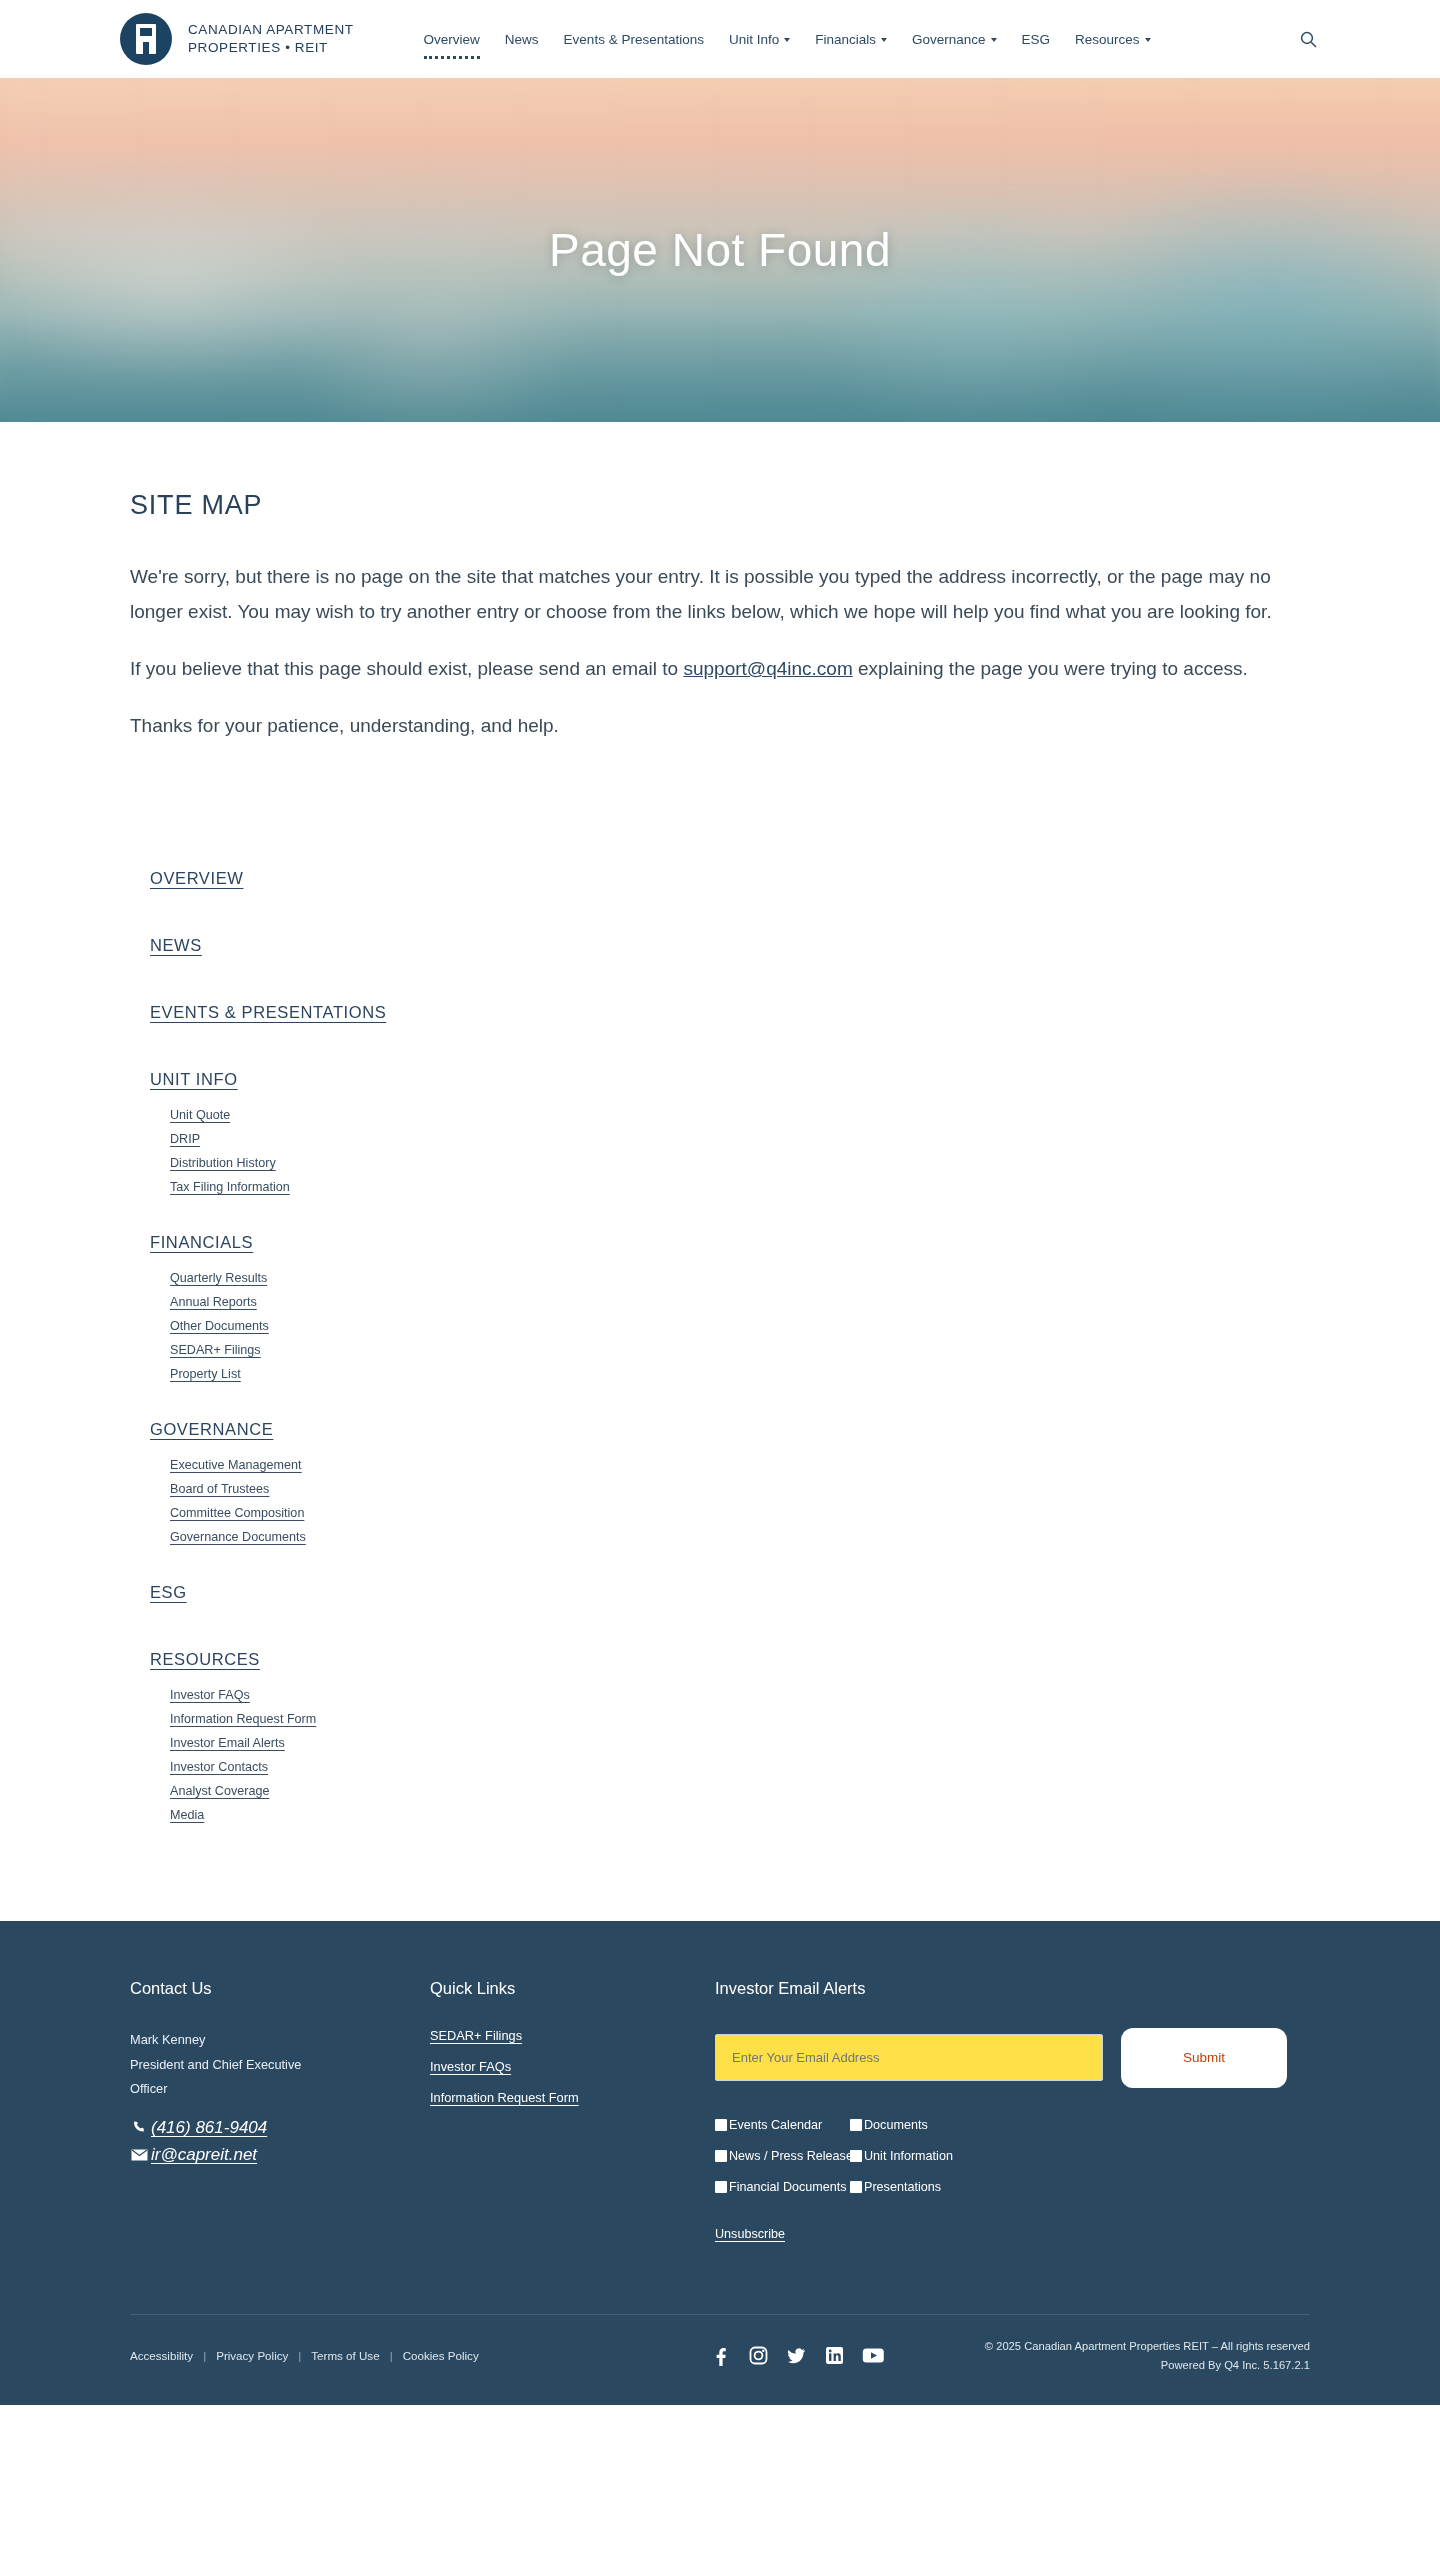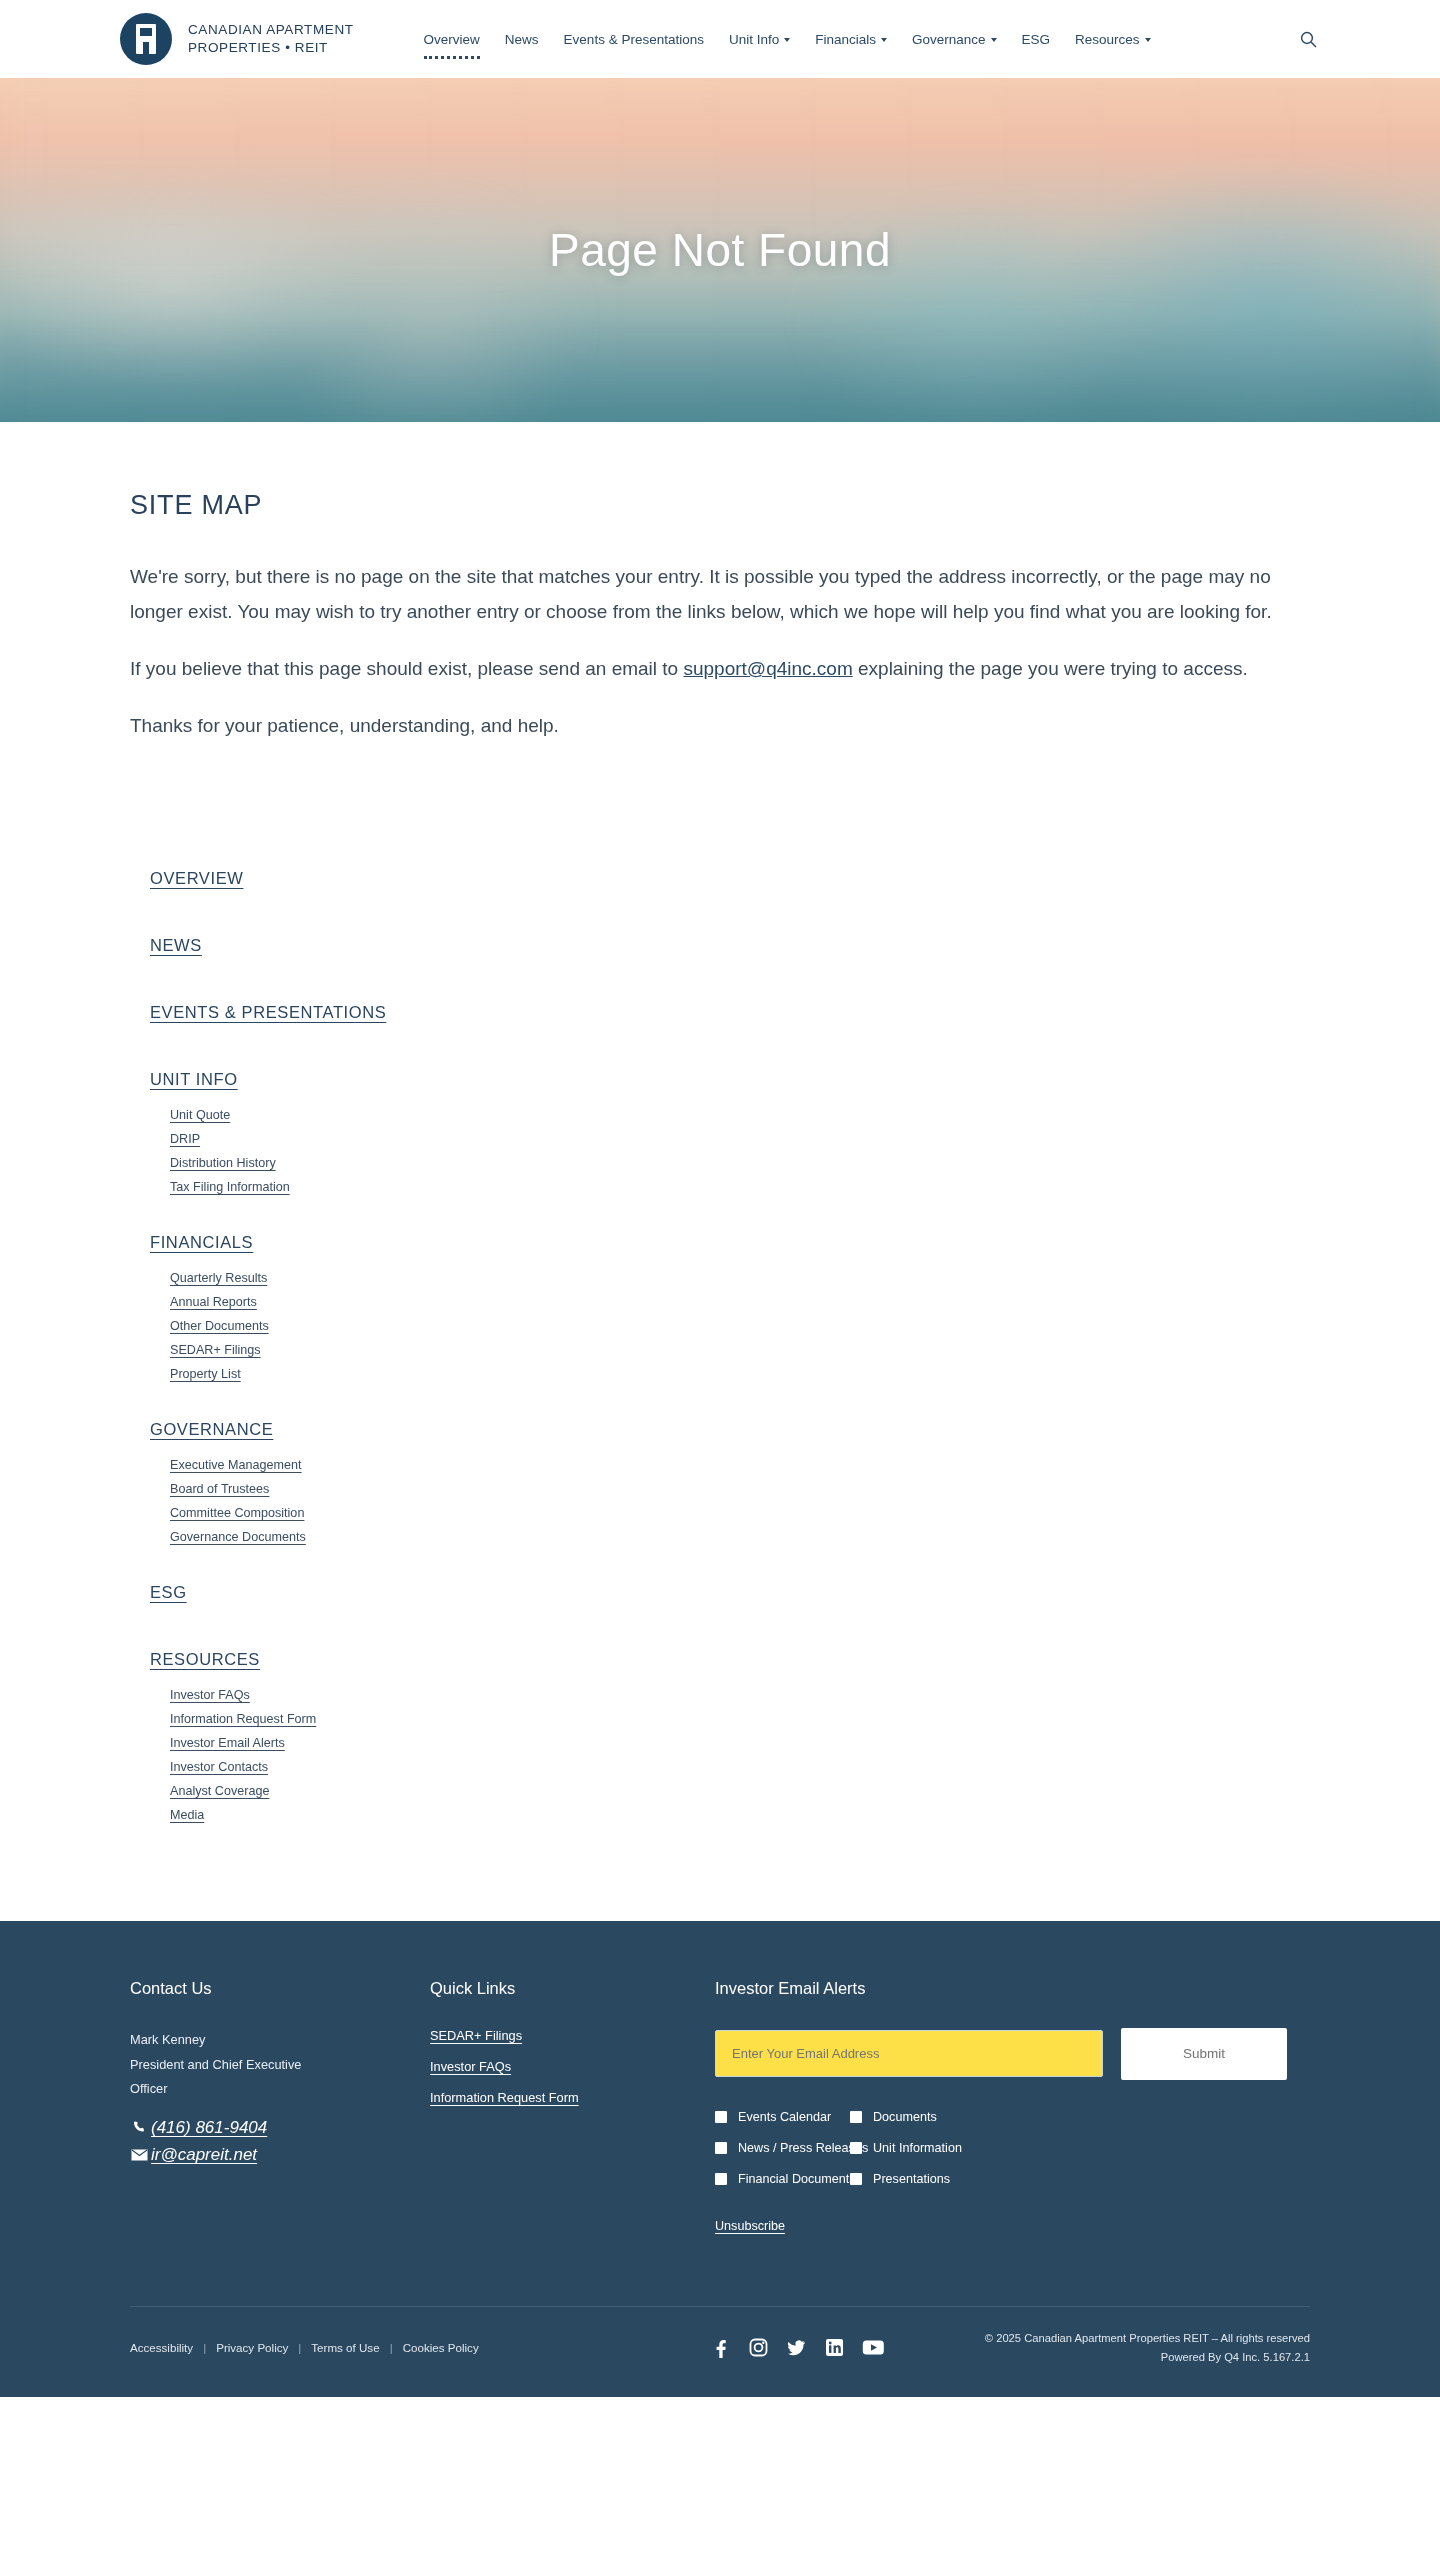--- a/index.html
+++ b/index.html
@@ -220,39 +220,39 @@
     width: 388px; height: 47px;
     background: #fde047;
     border: 1px solid #c9d3dc;
     border-radius: 2px;
     padding: 0 16px;
     font-size: 13px;
     font-family: "Liberation Sans", sans-serif;
     color: #6a7886;
   }
   .submit-btn {
-    width: 166px; height: 52px;
+    width: 166px; height: 60px;
     background: #ffffff;
     border: none;
-    border-radius: 2px;
-    color: #737373;
+    border-radius: 12px;
+    color: #c2410c;
     font-size: 13.5px;
     font-family: "Liberation Sans", sans-serif;
     cursor: pointer;
   }
   .checks {
     margin-top: 30px;
     display: grid;
     grid-template-columns: 135px 135px;
     column-gap: 0;
     row-gap: 17px;
     width: 420px;
   }
   .check {
-    display: flex; align-items: center; gap: 11px;
+    display: flex; align-items: center; gap: 2px;
     font-size: 12.6px; color: #ffffff;
     white-space: nowrap;
     cursor: pointer;
   }
   .box {
     width: 12px; height: 12px;
     background: #ffffff;
     border-radius: 1px;
     flex: 0 0 auto;
   }

